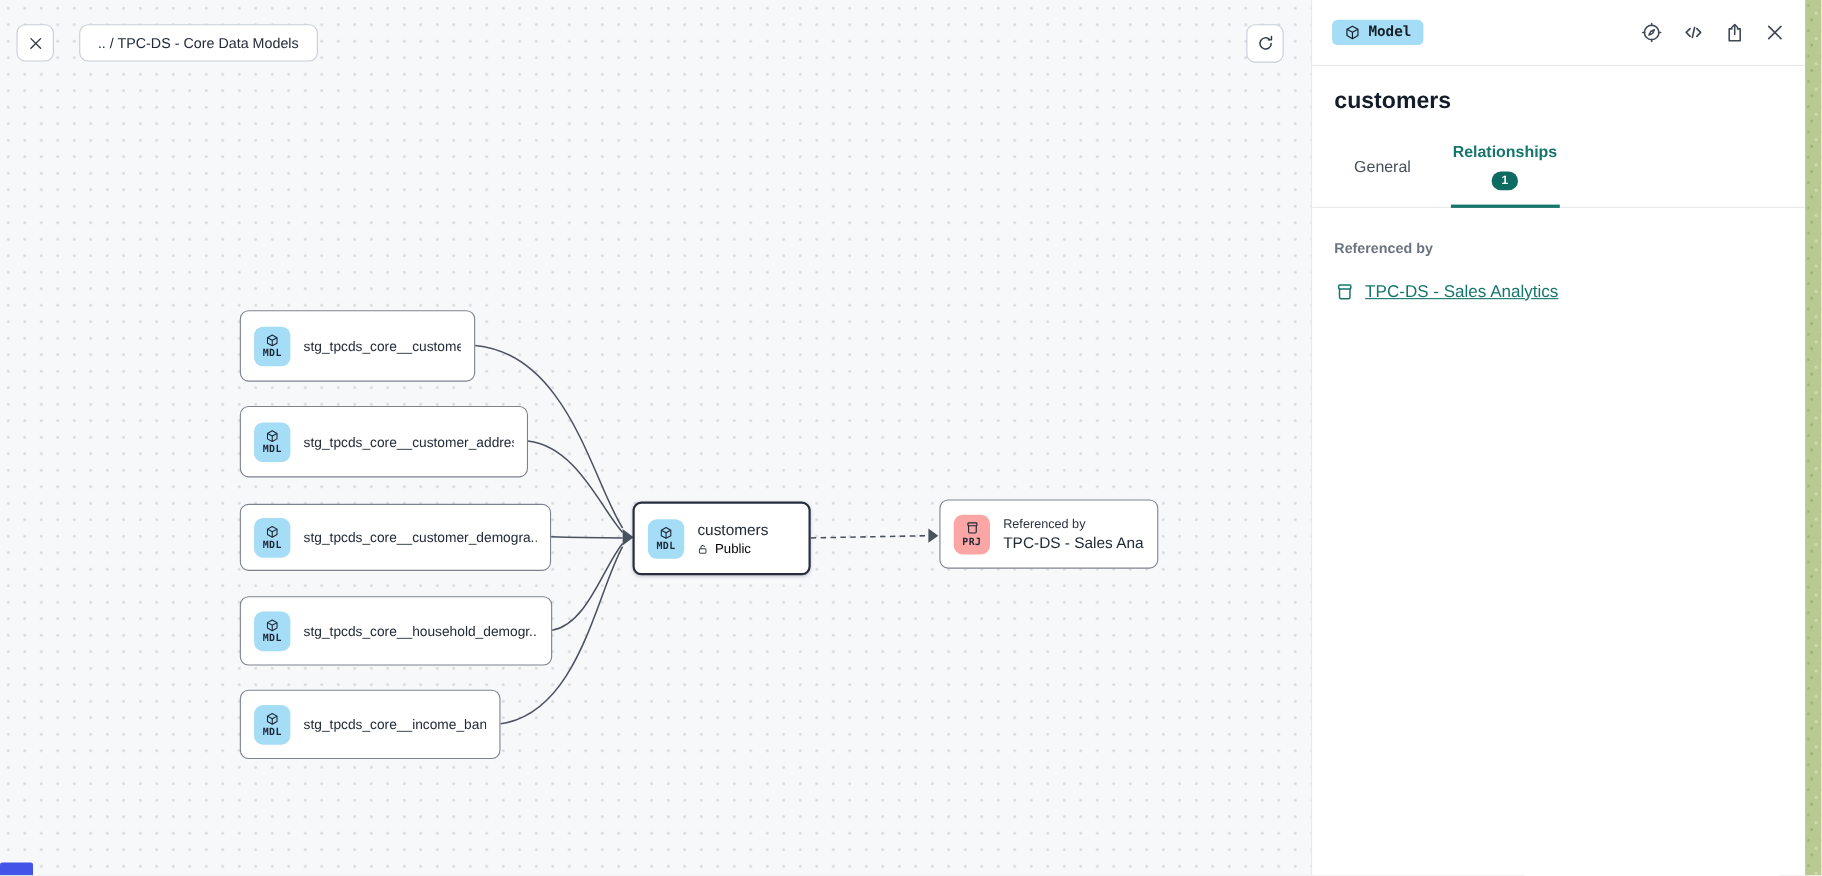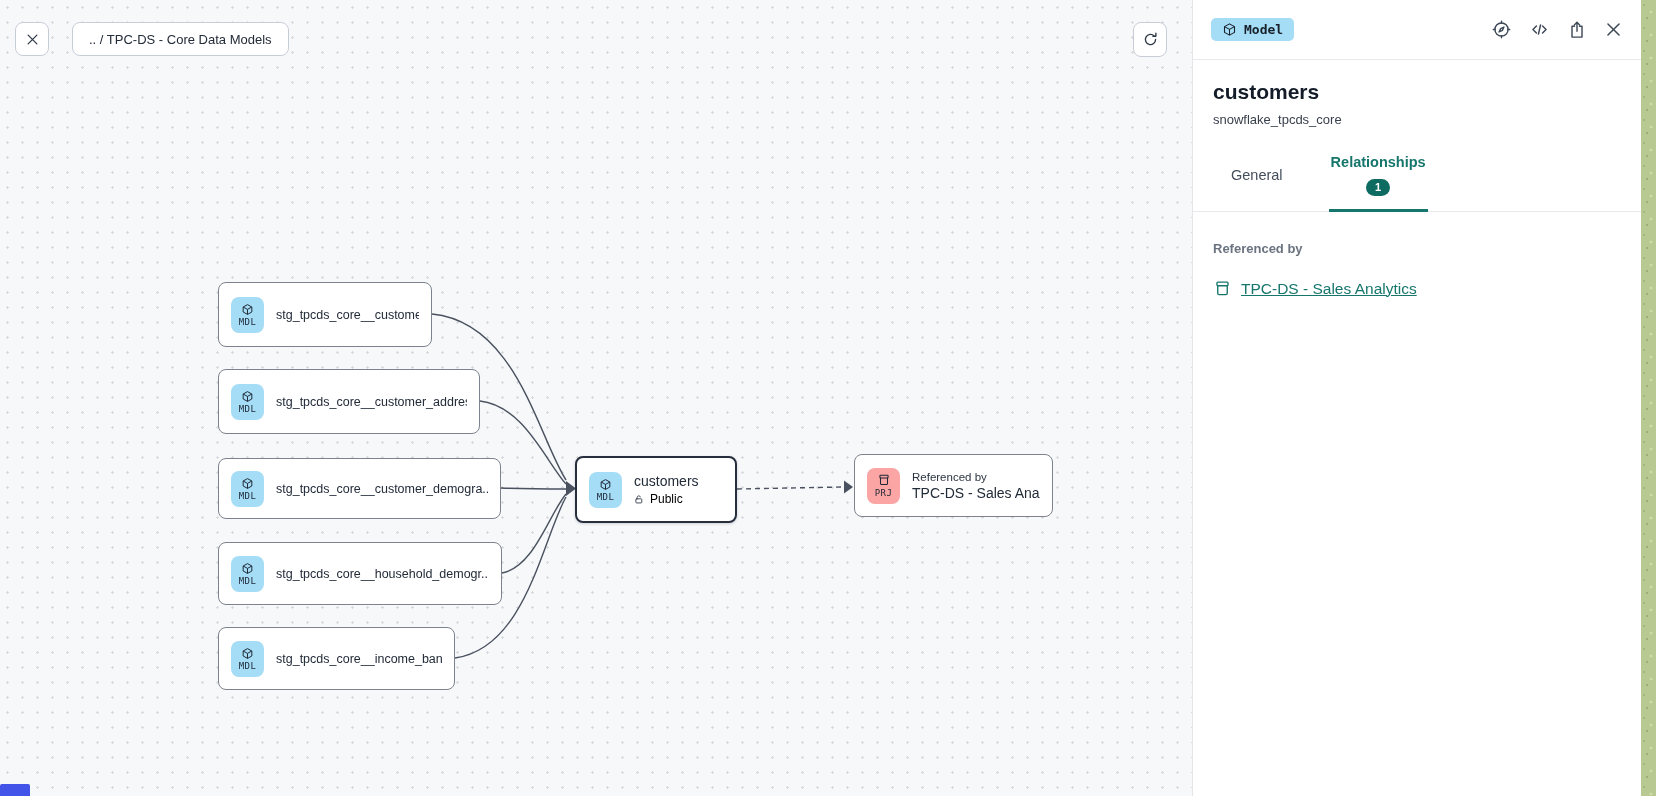--- a/index.html
+++ b/index.html
@@ -27,21 +27,21 @@
   .btn-refresh{left:1133px;top:22px;width:34px;height:35px;}
 
   
   .node{position:absolute;background:#fff;border:1px solid #7c828e;border-radius:8px;
       display:flex;align-items:center;gap:12px;padding:0 12px;cursor:pointer;}
   .node.selected{border:2px solid #272f3e;box-shadow:0 1px 3px rgba(16,24,40,.18);}
   .chip{width:33px;height:36px;border-radius:8px;display:flex;flex-direction:column;
       align-items:center;justify-content:center;flex:0 0 auto;color:#1d2735;}
   .chip.mdl{background:#a5dcf6;}
   .chip.prj{background:#fca5a5;}
-  .chip-label{font-family:"DejaVu Sans Mono",monospace;font-size:9px;font-weight:normal;
+  .chip-label{font-family:"DejaVu Sans Mono",monospace;font-size:9px;font-weight:bold;
       letter-spacing:.4px;margin-top:1px;}
   .nlabels{display:flex;flex-direction:column;justify-content:center;min-width:0;}
   .toplabel{font-size:11.5px;color:#2b3442;margin-bottom:2px;}
   .nlabel{font-size:12.5px;color:#222b38;white-space:nowrap;overflow:hidden;}
   .nlabel.big{font-size:14px;}
   .sublabel{display:flex;align-items:center;gap:5px;font-size:12px;color:#000000;margin-top:3px;}
 
   .scroll-thumb{position:absolute;left:0;bottom:0;width:30px;height:12px;background:#4355e8;
       border-radius:2px 2px 0 0;cursor:pointer;}
 
@@ -50,21 +50,21 @@
   .panel-header{height:60px;border-bottom:1px solid #e7e9ec;display:flex;align-items:center;padding:0 18px;}
   .type-badge{display:flex;align-items:center;gap:7px;background:#a5dcf6;border-radius:5px;
       padding:4px 11px;font-family:"DejaVu Sans Mono",monospace;font-size:13px;font-weight:bold;color:#172029;}
   .header-icons{margin-left:auto;display:flex;gap:17px;align-items:center;color:#3e4857;}
   .icon-btn{background:none;border:0;padding:0;color:#3e4857;cursor:pointer;display:flex;}
 
   .title-block{padding:20px 20px 0;}
   .panel-title{font-size:21px;font-weight:bold;color:#131c28;margin:0;}
   .panel-subtitle{font-size:13px;color:#39414d;margin-top:8px;}
 
-  .tabs{display:flex;gap:44px;padding-left:36px;margin-top:27px;border-bottom:1px solid #e7e9ec;}
+  .tabs{display:flex;gap:34px;padding-left:36px;margin-top:27px;border-bottom:1px solid #e7e9ec;}
   .tab{padding:0 2px 13px;font-size:14.5px;color:#444e5c;display:flex;gap:9px;align-items:center;
       cursor:pointer;border-bottom:3px solid transparent;margin-bottom:-1px;}
   .tab.active{color:#16766c;font-weight:bold;border-bottom-color:#16766c;flex-direction:column;}
   .tab-badge{background:#0e6b62;color:#fff;font-size:11px;font-weight:bold;border-radius:10px;
       padding:3px 9px;line-height:1;}
 
   .panel-content{padding:29px 20px;}
   .section-label{font-size:13px;font-weight:bold;color:#6b7380;}
   .ref-link{display:flex;align-items:center;gap:9px;margin-top:23px;color:#16766c;}
   .ref-link a{color:inherit;text-decoration:underline;font-size:15.5px;cursor:pointer;}
@@ -250,21 +250,20 @@
         <button class="icon-btn">
           <svg width="19" height="19" viewBox="0 0 24 24" fill="none" stroke="currentColor" stroke-width="1.9" stroke-linecap="round">
             <path d="M5 5 L19 19 M19 5 L5 19"></path>
           </svg>
         </button>
       </div>
     </div>
 
     <div class="title-block">
       <h1 class="panel-title">customers</h1>
-      <div class="panel-subtitle">snowflake_tpcds_core</div>
     </div>
 
     <div class="tabs">
       <div class="tab">
         <span>General</span>
       </div>
       <div class="tab active">
         <span>Relationships</span>
         <span class="tab-badge">1</span>
       </div>

